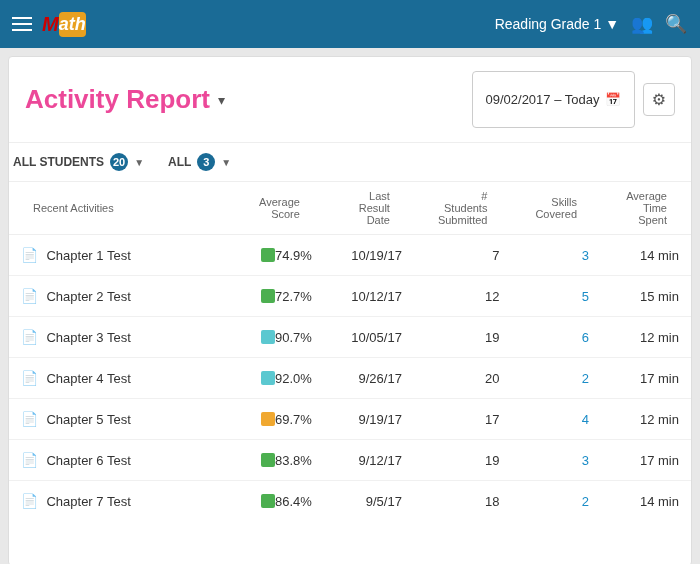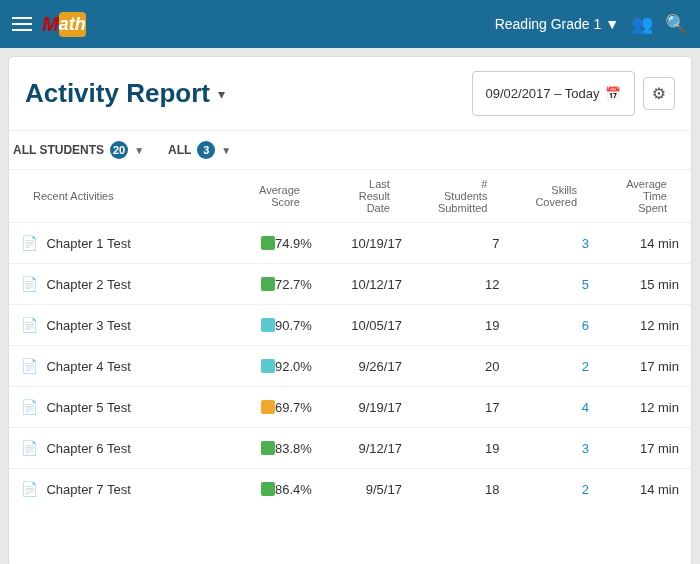--- a/index.html
+++ b/index.html
@@ -50,27 +50,27 @@
 
     
     .title-bar {
       padding: 14px 16px;
       display: flex;
       align-items: center;
       justify-content: space-between;
       border-bottom: 1px solid #eee;
     }
     .title-left { display: flex; align-items: center; gap: 8px; }
-    .page-title { font-size: 26px; font-weight: bold; color: #0c4a6e; }
+    .page-title { font-size: 26px; font-weight: bold; color: #ec4899; }
     .title-dropdown { color: #555; font-size: 14px; cursor: pointer; }
     .title-right { display: flex; align-items: center; gap: 8px; }
     .date-range-btn {
       border: 1px solid #ccc;
       border-radius: 4px;
-      padding: 14px 12px;
+      padding: 20px 12px;
       font-size: 13px;
       color: #333;
       cursor: pointer;
       background: white;
       display: flex;
       align-items: center;
       gap: 6px;
     }
     .settings-btn {
       border: 1px solid #ccc;

